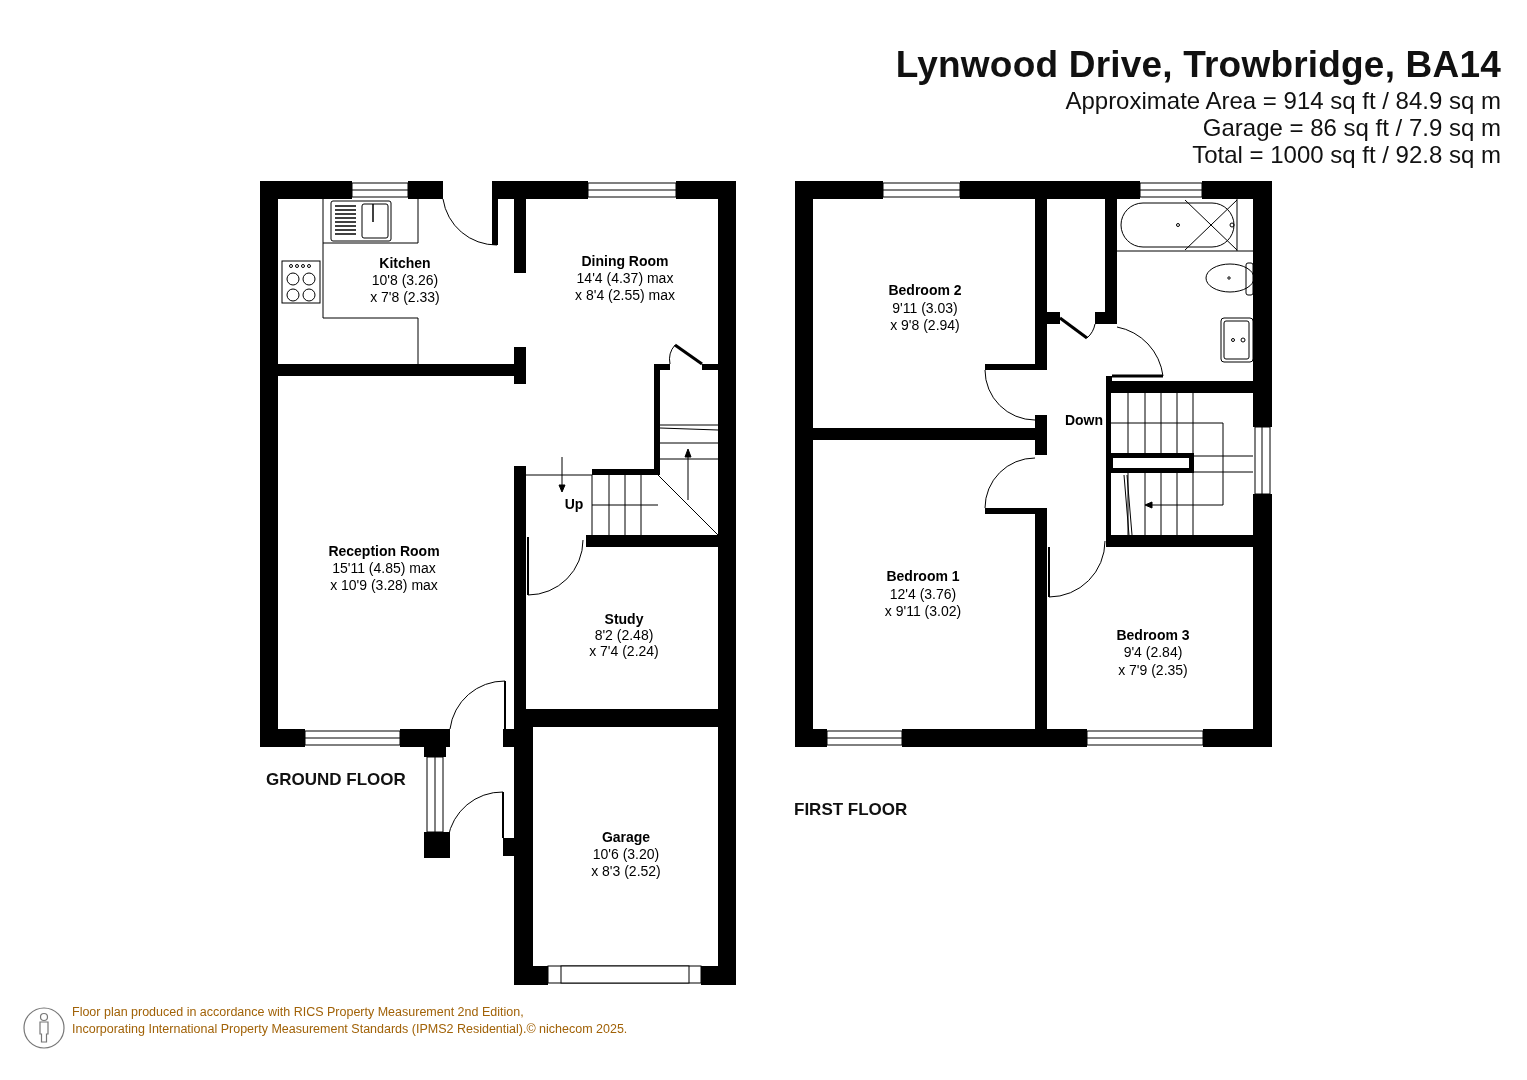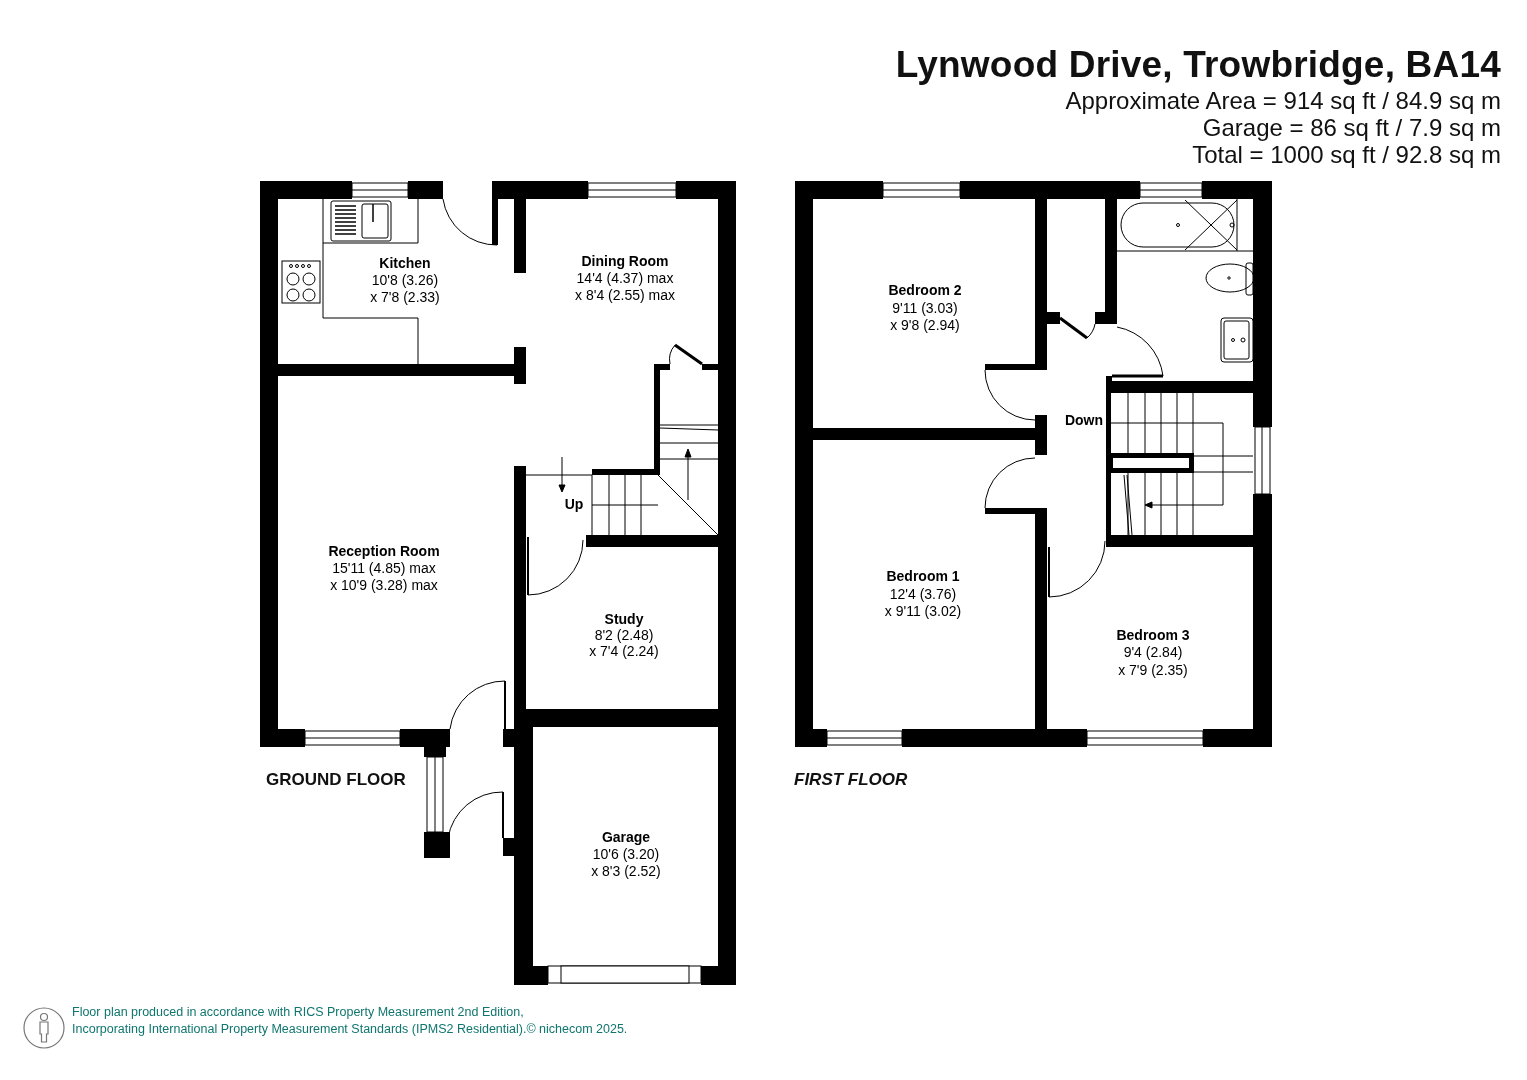--- a/index.html
+++ b/index.html
@@ -5,21 +5,21 @@
   html, body { margin: 0; padding: 0; background: #ffffff; }
   body { width: 1527px; height: 1080px; position: relative; overflow: hidden; font-family: "Liberation Sans", sans-serif; color: #111; }
   .header { position: absolute; right: 26px; top: 22px; text-align: right; }
   .title { font-size: 37px; font-weight: bold; letter-spacing: 0.2px; line-height: 44px; margin-top: 21px; }
   .area-line { font-size: 24px; line-height: 27px; }
   .disclaimer { font-size: 14px; line-height: 20px; margin-top: 4px; }
   svg.plan { position: absolute; left: 0; top: 0; }
   .room-name { font-weight: bold; font-size: 14px; }
   .room-dim { font-size: 14px; }
   .floor-label { position: absolute; font-weight: bold; font-size: 17px; }
-  .footer { position: absolute; left: 72px; top: 1004px; font-size: 12.5px; color: #0f766e; line-height: 16.5px; }
+  .footer { position: absolute; left: 72px; top: 1004px; font-size: 12.5px; color: #a16207; line-height: 16.5px; }
   .footer .copy { }
 </style>
 </head>
 <body>
 
 <div class="header">
   <div class="title">Lynwood Drive, Trowbridge, BA14</div>
   <div class="area-line">Approximate Area = 914 sq ft / 84.9 sq m</div>
   <div class="area-line">Garage = 86 sq ft / 7.9 sq m</div>
   <div class="area-line">Total = 1000 sq ft / 92.8 sq m</div>
@@ -278,18 +278,18 @@
   </g>
 
   <g fill="none" stroke="#777" stroke-width="1.2">
     <circle cx="44" cy="1028" r="20"></circle>
     <circle cx="44" cy="1017" r="3.5"></circle>
     <path d="M40,1022 L48,1022 L48,1034 L46.5,1034 L46.5,1042 L41.5,1042 L41.5,1034 L40,1034 Z"></path>
   </g>
 </svg>
 
 <div class="floor-label" style="left:266px; top:770px;">GROUND FLOOR</div>
-<div class="floor-label" style="left:794px; top:770px;font-style:italic;">FIRST FLOOR</div>
+<div class="floor-label" style="left:794px; top:800px;">FIRST FLOOR</div>
 
 <div class="footer">
   <div>Floor plan produced in accordance with RICS Property Measurement 2nd Edition,</div>
   <div><span>Incorporating International Property Measurement Standards (IPMS2 Residential).</span><span class="copy">© nichecom 2025.</span></div>
 </div>
 
 </body></html>

